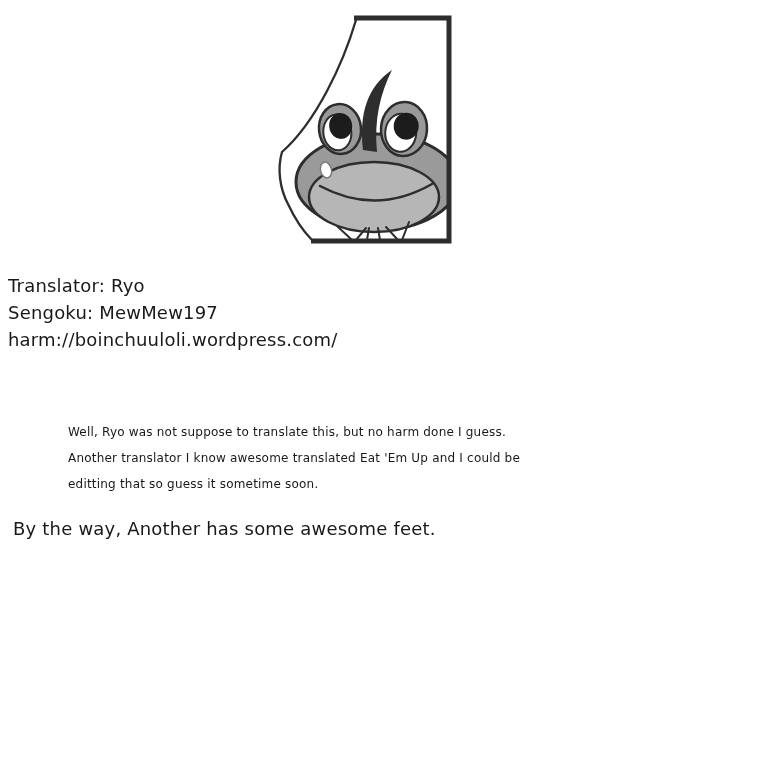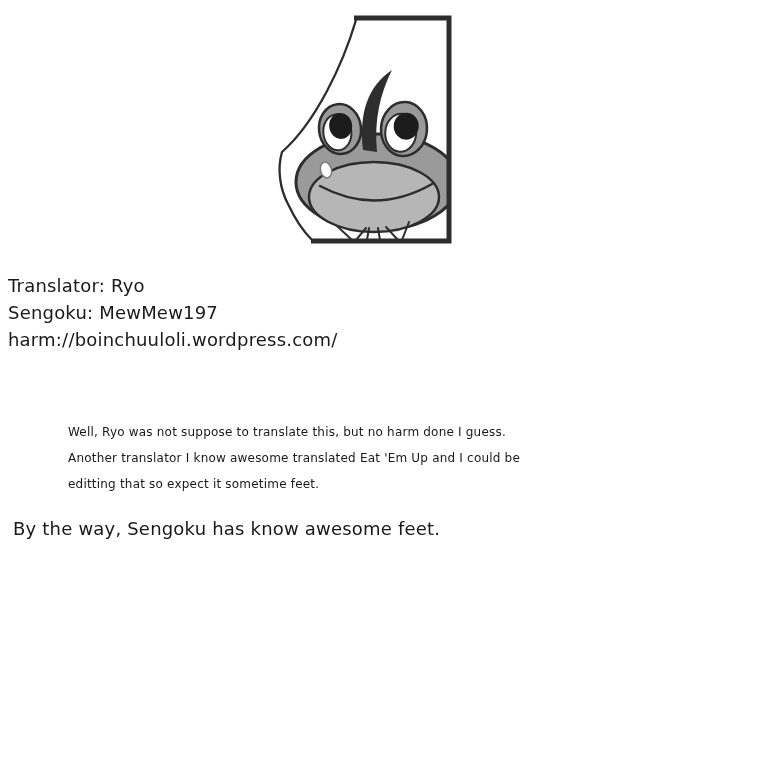--- a/index.html
+++ b/index.html
@@ -95,20 +95,20 @@
 
   <div class="credits">
     <div class="txt-line">Translator: Ryo</div>
     <div class="txt-line">Sengoku: MewMew197</div>
     <div class="txt-line">harm://boinchuuloli.wordpress.com/</div>
   </div>
 
   <div class="note">
     <div class="txt-line">Well, Ryo was not suppose to translate this, but no harm done I guess.</div>
     <div class="txt-line">Another translator I know awesome translated Eat 'Em Up and I could be</div>
-    <div class="txt-line">editting that so expect it sometime feet.</div>
+    <div class="txt-line">editting that so guess it sometime soon.</div>
   </div>
 
   <div class="ps">
-    <div class="txt-line">By the way, Sengoku has know awesome feet.</div>
+    <div class="txt-line">By the way, Another has some awesome feet.</div>
   </div>
 
 </div>
 
 </body></html>

